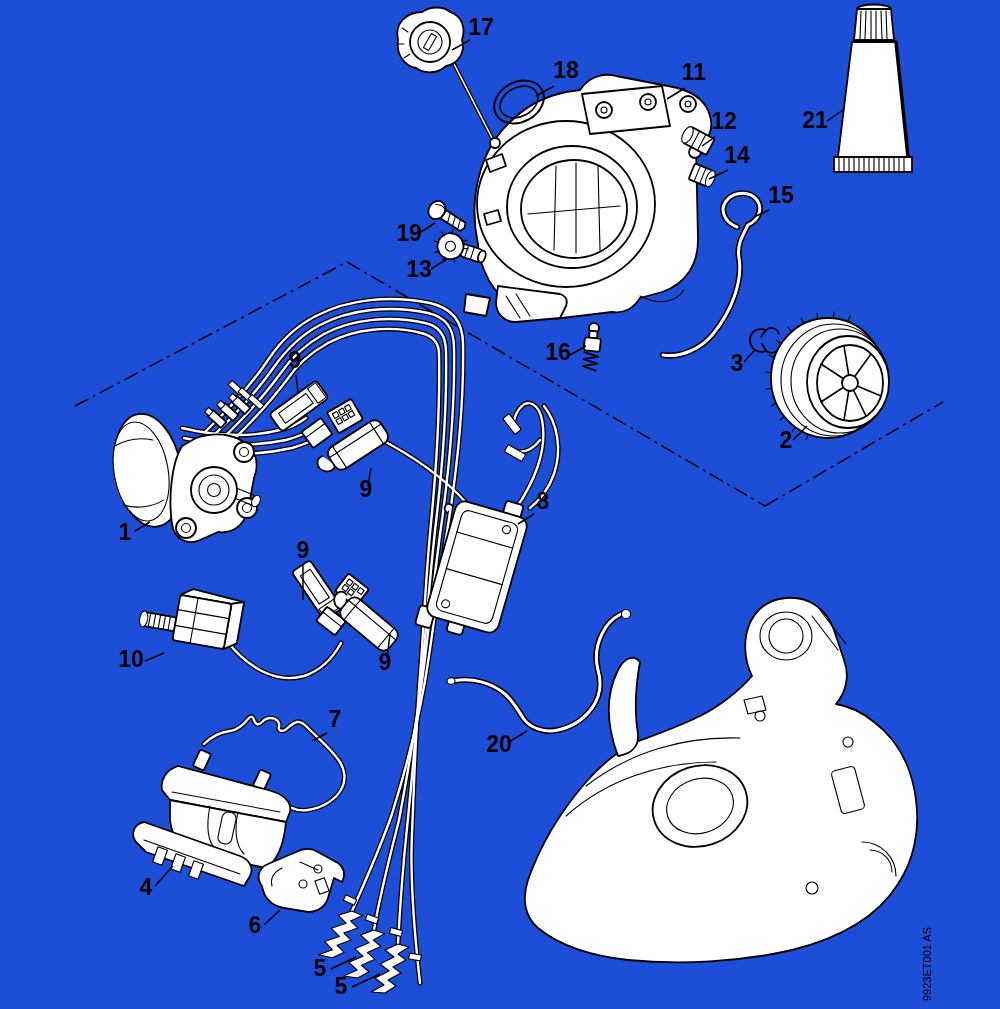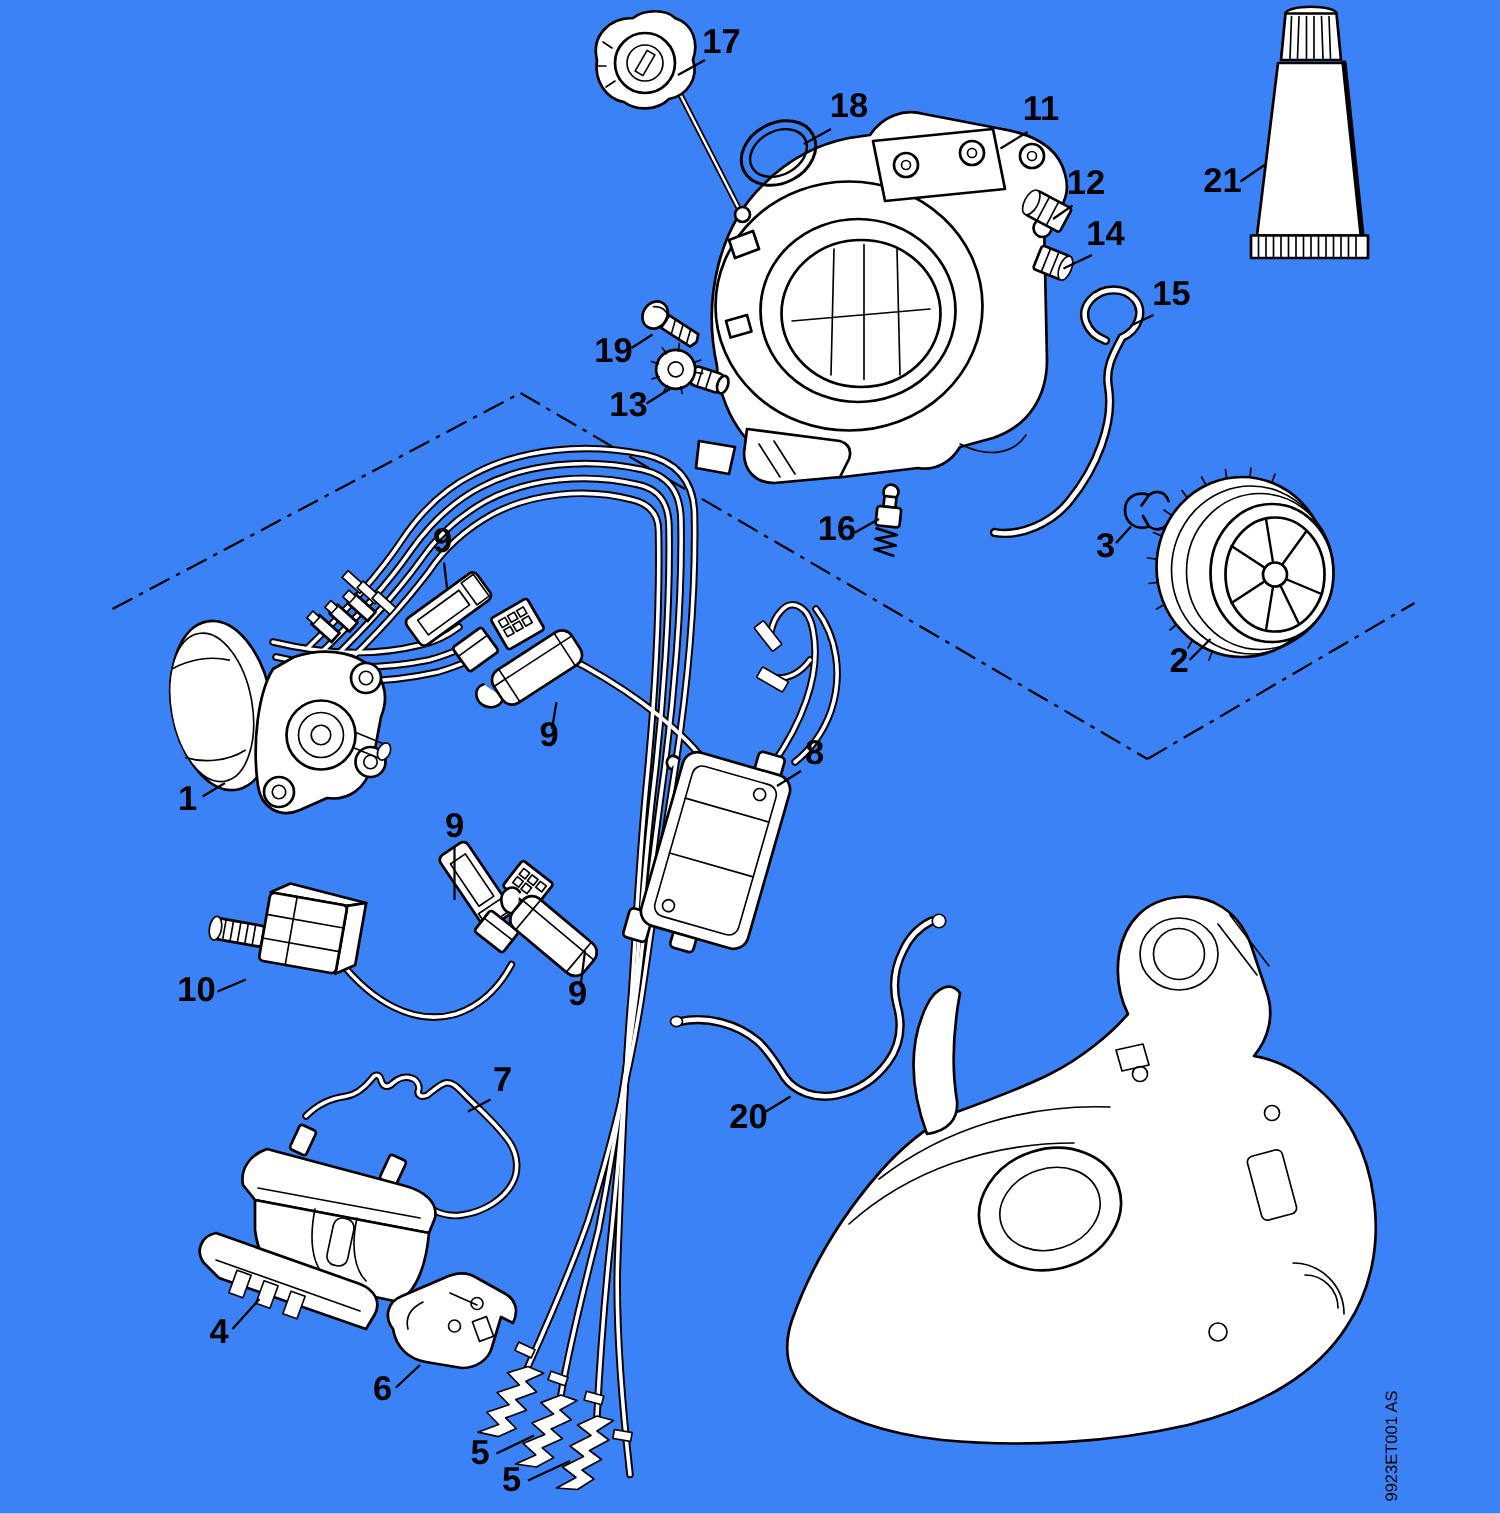--- a/index.html
+++ b/index.html
@@ -1,16 +1,16 @@
 <!DOCTYPE html>
 <html><head>
 <meta charset="utf-8">
 <style>
   html,body{margin:0;padding:0;background:#fff;}
-  .page{width:1000px;height:1009px;background:#3b82f6;position:relative;overflow:hidden;
+  .page{width:1000px;height:1009px;background:#1d4ed8;position:relative;overflow:hidden;
         font-family:"Liberation Sans", sans-serif;}
   svg{display:block;}
   .ln{fill:none;stroke:#000;stroke-width:1.8;stroke-linecap:round;stroke-linejoin:round;}
   .thin{fill:none;stroke:#000;stroke-width:1.1;stroke-linecap:round;stroke-linejoin:round;}
   .fw{fill:#fff;stroke:#000;stroke-width:1.8;stroke-linecap:round;stroke-linejoin:round;}
   .fwt{fill:#fff;stroke:#000;stroke-width:1.1;stroke-linecap:round;stroke-linejoin:round;}
   .wb{fill:none;stroke:#000;stroke-width:5;stroke-linecap:round;}
   .ww{fill:none;stroke:#fff;stroke-width:2.4;stroke-linecap:round;}
   .wb2{fill:none;stroke:#000;stroke-width:6.2;stroke-linecap:round;}
   .ww2{fill:none;stroke:#fff;stroke-width:3;stroke-linecap:round;}

